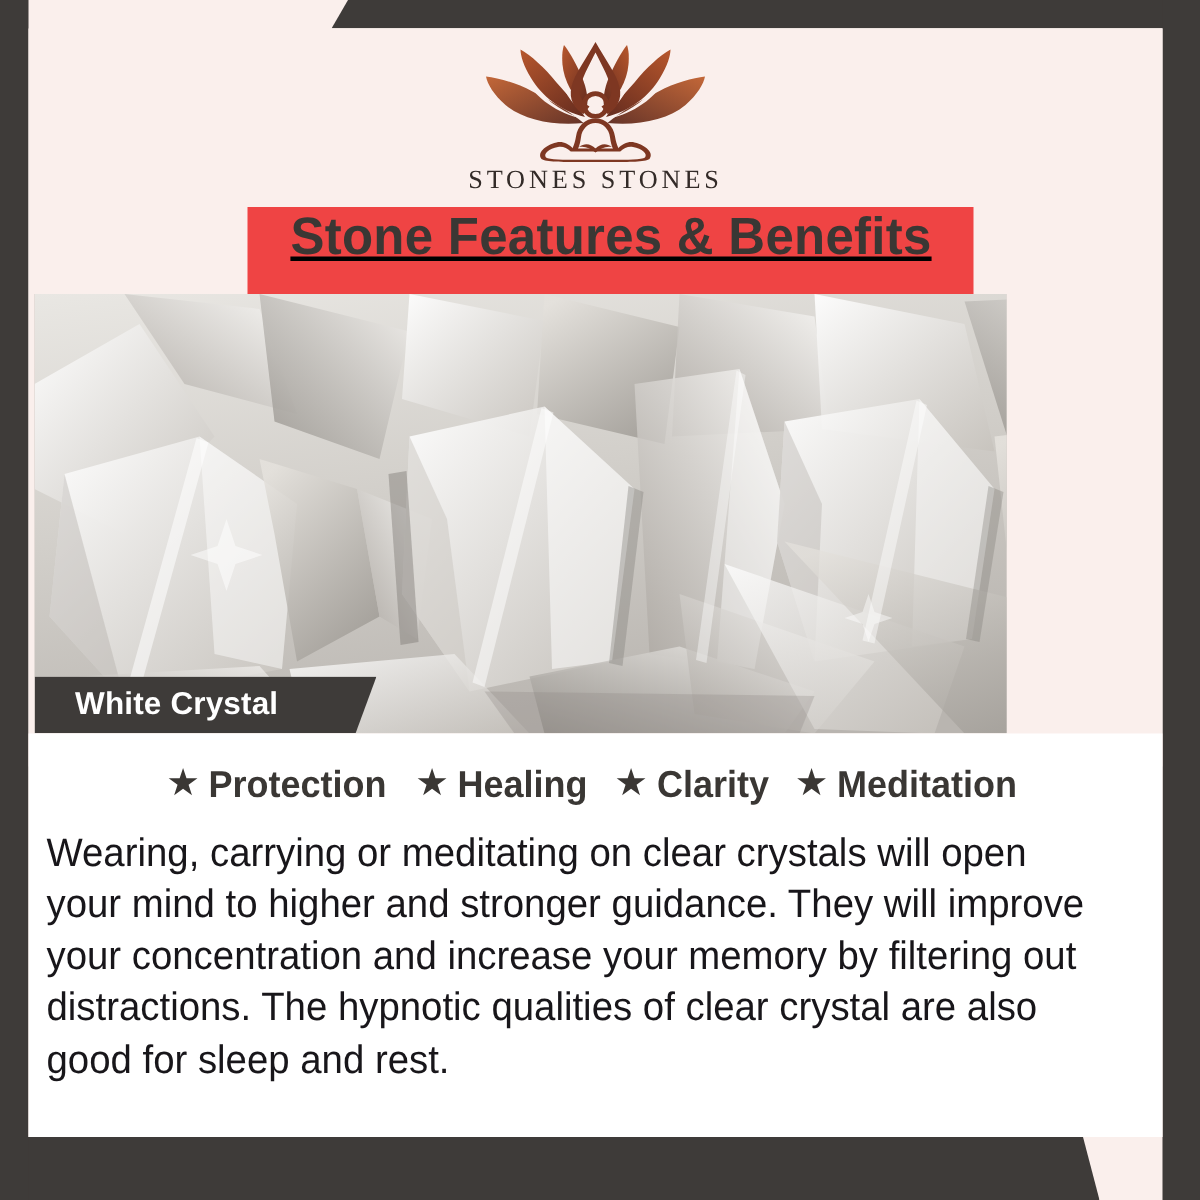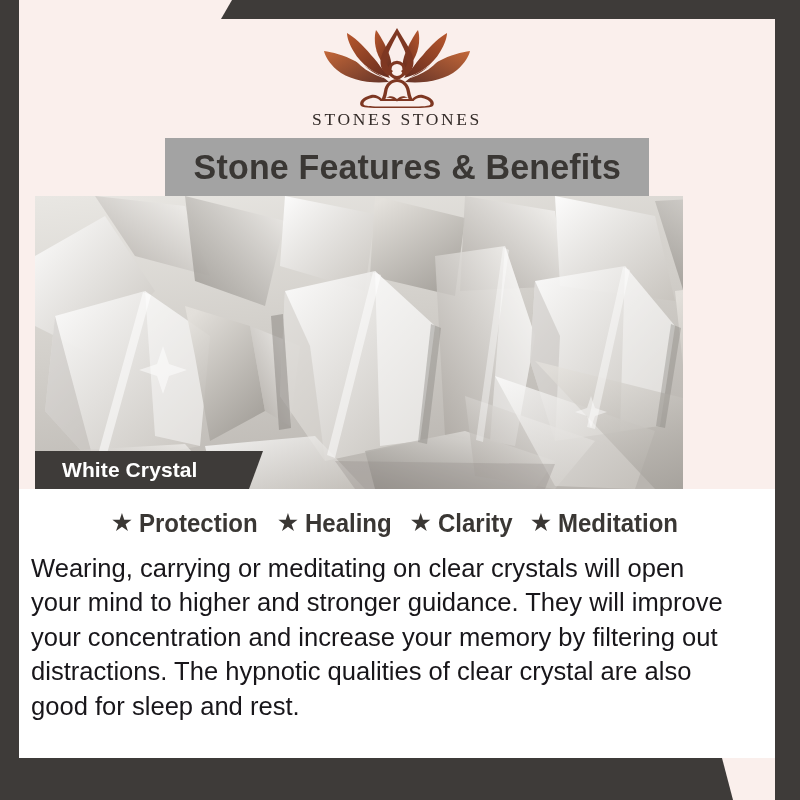--- a/index.html
+++ b/index.html
@@ -93,40 +93,41 @@
     white-space: nowrap;
   }
 
   
   .title-banner {
     position: absolute;
     top: 119px;
     left: 146px;
     width: 484px;
     height: 58px;
-    background: #a3a3a3;
+    background: #ef4444;
     display: flex;
-    align-items: center;
+    align-items: flex-start;
     justify-content: center;
+    text-decoration: underline;
   }
   .title-text {
     font-family: "Liberation Sans Narrow", "Liberation Sans", sans-serif;
     font-weight: bold;
     font-size: 35px;
     color: #3a3734;
     letter-spacing: 0.2px;
     transform: scaleX(0.97);
     white-space: nowrap;
   }
 
   
   .photo {
     position: absolute;
     top: 177px;
-    left: 16px;
+    left: 4px;
     width: 648px;
     height: 293px;
     overflow: hidden;
     background: #cfcac4;
   }
   .photo svg {
     display: block;
     width: 756px;
     height: 293px;
   }

